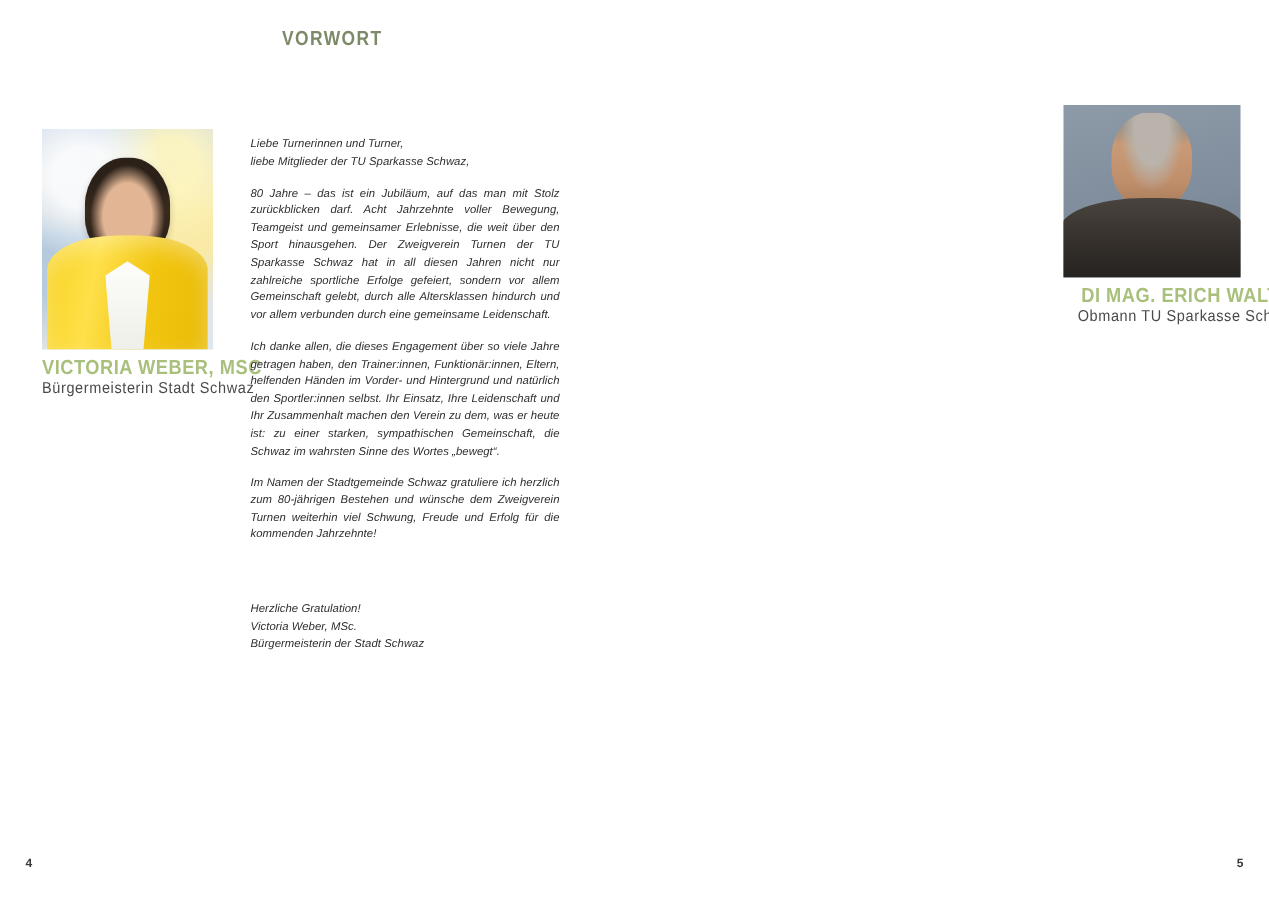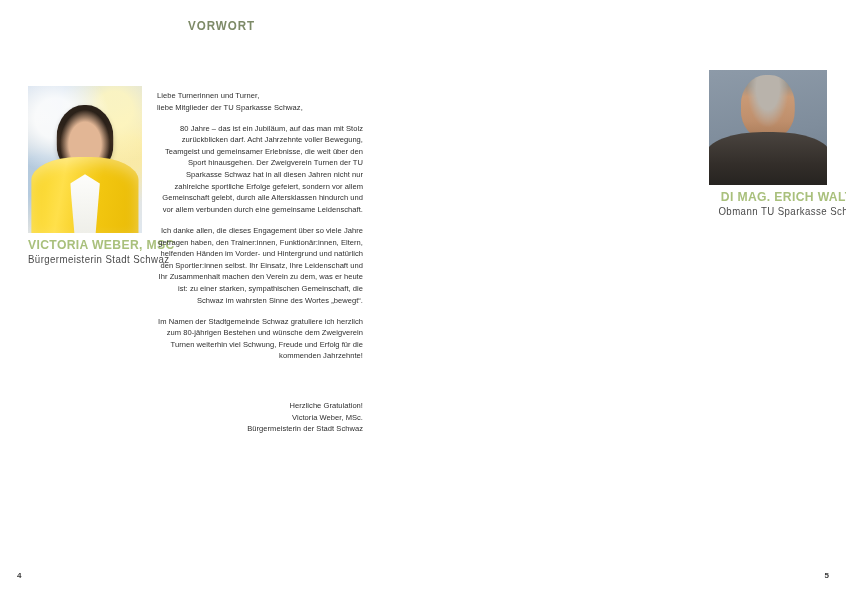--- a/index.html
+++ b/index.html
@@ -185,23 +185,23 @@
   .col {
     position: absolute;
     font-size: 7.55px;
     line-height: 11.6px;
     text-align: justify;
     color: #2e2e2e;
     letter-spacing: 0.04px;
     hyphens: manual;
   }
   .col p { margin: 0; }
-  .col p + p { margin-top: 9.5px; text-align: right; }
-
-  #col-left  { left: 157px; top: 90px;  width: 206px; }
+  .col p + p { margin-top: 9.5px; }
+
+  #col-left  { left: 167px; top: 90px;  width: 206px; font-style: italic; }
 
   .sign-off { margin-top: 38px !important; text-align: left; }
 
   
   .folio {
     position: absolute;
     bottom: 20px;
     font-size: 8px;
     font-weight: 700;
     color: #3a3a3a;

